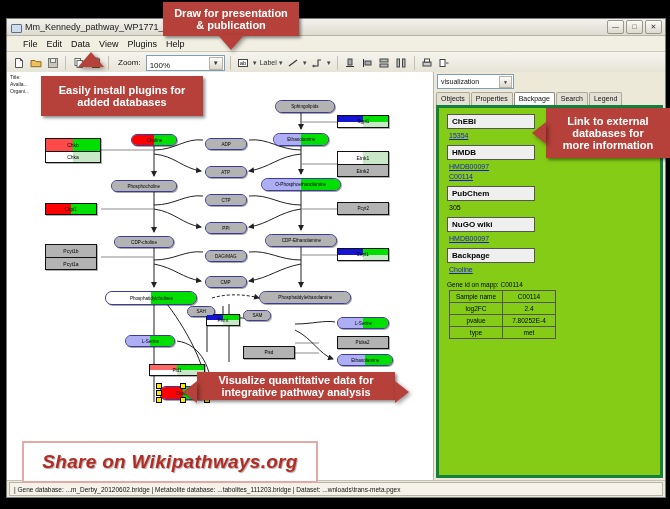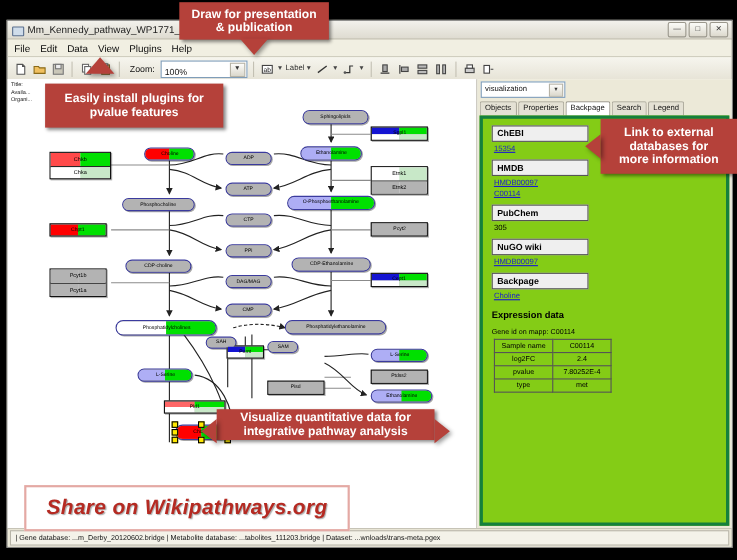--- a/index.html
+++ b/index.html
@@ -12,21 +12,21 @@
             border-bottom:1px solid #b5b2a6;display:flex;align-items:center;padding:0 3px;}
   .titlebar .ico{width:11px;height:11px;margin-right:4px;position:relative;flex:0 0 auto;}
   .titlebar .ico:before{content:"";position:absolute;left:1px;top:2px;width:9px;height:7px;
             border:1px solid #5a6f8e;background:#cfdcea;border-radius:1px;}
   .titlebar .txt{font-size:9px;color:#1b1b1b;white-space:nowrap;overflow:hidden;}
   .winbtns{margin-left:auto;display:flex;gap:2px;}
   .winbtns span{display:block;width:15px;height:12px;border:1px solid #9a978c;border-radius:2px;
         background:linear-gradient(#fbfbf8,#dcd9cd);font-size:7px;line-height:11px;text-align:center;color:#333;}
   
   .menubar{height:15px;background:#f1efe2;border-bottom:1px solid #cdcabc;display:flex;
-           align-items:center;padding-left:6px;gap:9px;}
+           align-items:center;padding-left:16px;gap:9px;}
   .menubar div{font-size:9px;color:#0d0d0d;}
   
   .toolbar{height:21px;background:linear-gradient(#f6f5ee,#e6e3d6);
            border-bottom:1px solid #bdbaae;display:flex;align-items:center;padding-left:4px;gap:2px;}
   .tb{width:15px;height:15px;display:flex;align-items:center;justify-content:center;
       font-size:10px;color:#4a4a4a;}
   .tb svg{display:block;}
   .tbsep{width:1px;height:14px;background:#c3c0b3;margin:0 3px;}
   .zlabel{font-size:8px;color:#111;margin-left:4px;margin-right:3px;}
   .zoombox{width:74px;height:14px;border:1px solid #7f9db9;background:#fff;font-size:8px;
@@ -521,21 +521,21 @@
               <div class="row" style="overflow: hidden;">
                 <div style="position:absolute;left:0;top:0;bottom:0;width:50%;background:#b3b3b3;z-index:1"></div>
                 <div style="position:absolute;right:0;top:0;bottom:0;width:50%;background:#b3b3b3;z-index:1"></div>
                 <span class="lbl">Pcyt1a</span>
               </div>
             </div>
           </div>
 
         <div class="callout" style="left:34px;top:4px;width:162px;height:40px;font-size:11px;flex-direction:column;text-align:center;">
           <span>Easily install plugins for</span>
-          <span>pvalue features</span>
+          <span>added databases</span>
         </div>
 
         <div class="callout" style="left:190px;top:300px;width:198px;height:28px;font-size:11px;flex-direction:column;">
           <span>Visualize quantitative data  for</span>
           <span>integrative pathway analysis</span>
         </div>
         <div class="arrow-lf" style="left:176px;top:309px;"></div>
         <div class="arrow-rt" style="left:388px;top:309px;"></div>
       </div>
 
@@ -564,21 +564,20 @@
 
           <div class="dbh">PubChem</div>
           <div class="dbplain">305</div>
 
           <div class="dbh">NuGO wiki</div>
           <div class="dblink">HMDB00097</div>
 
           <div class="dbh">Backpage</div>
           <div class="dblink">Choline</div>
 
-          <div class="exph">Expression data</div>
           <div class="geneid">Gene id on mapp: C00114</div>
 
           <table class="expr">
             <tbody>
                 <tr>
               <td>Sample name</td>
               <td>C00114</td>
             </tr>
             <tr>
               <td>log2FC</td>

